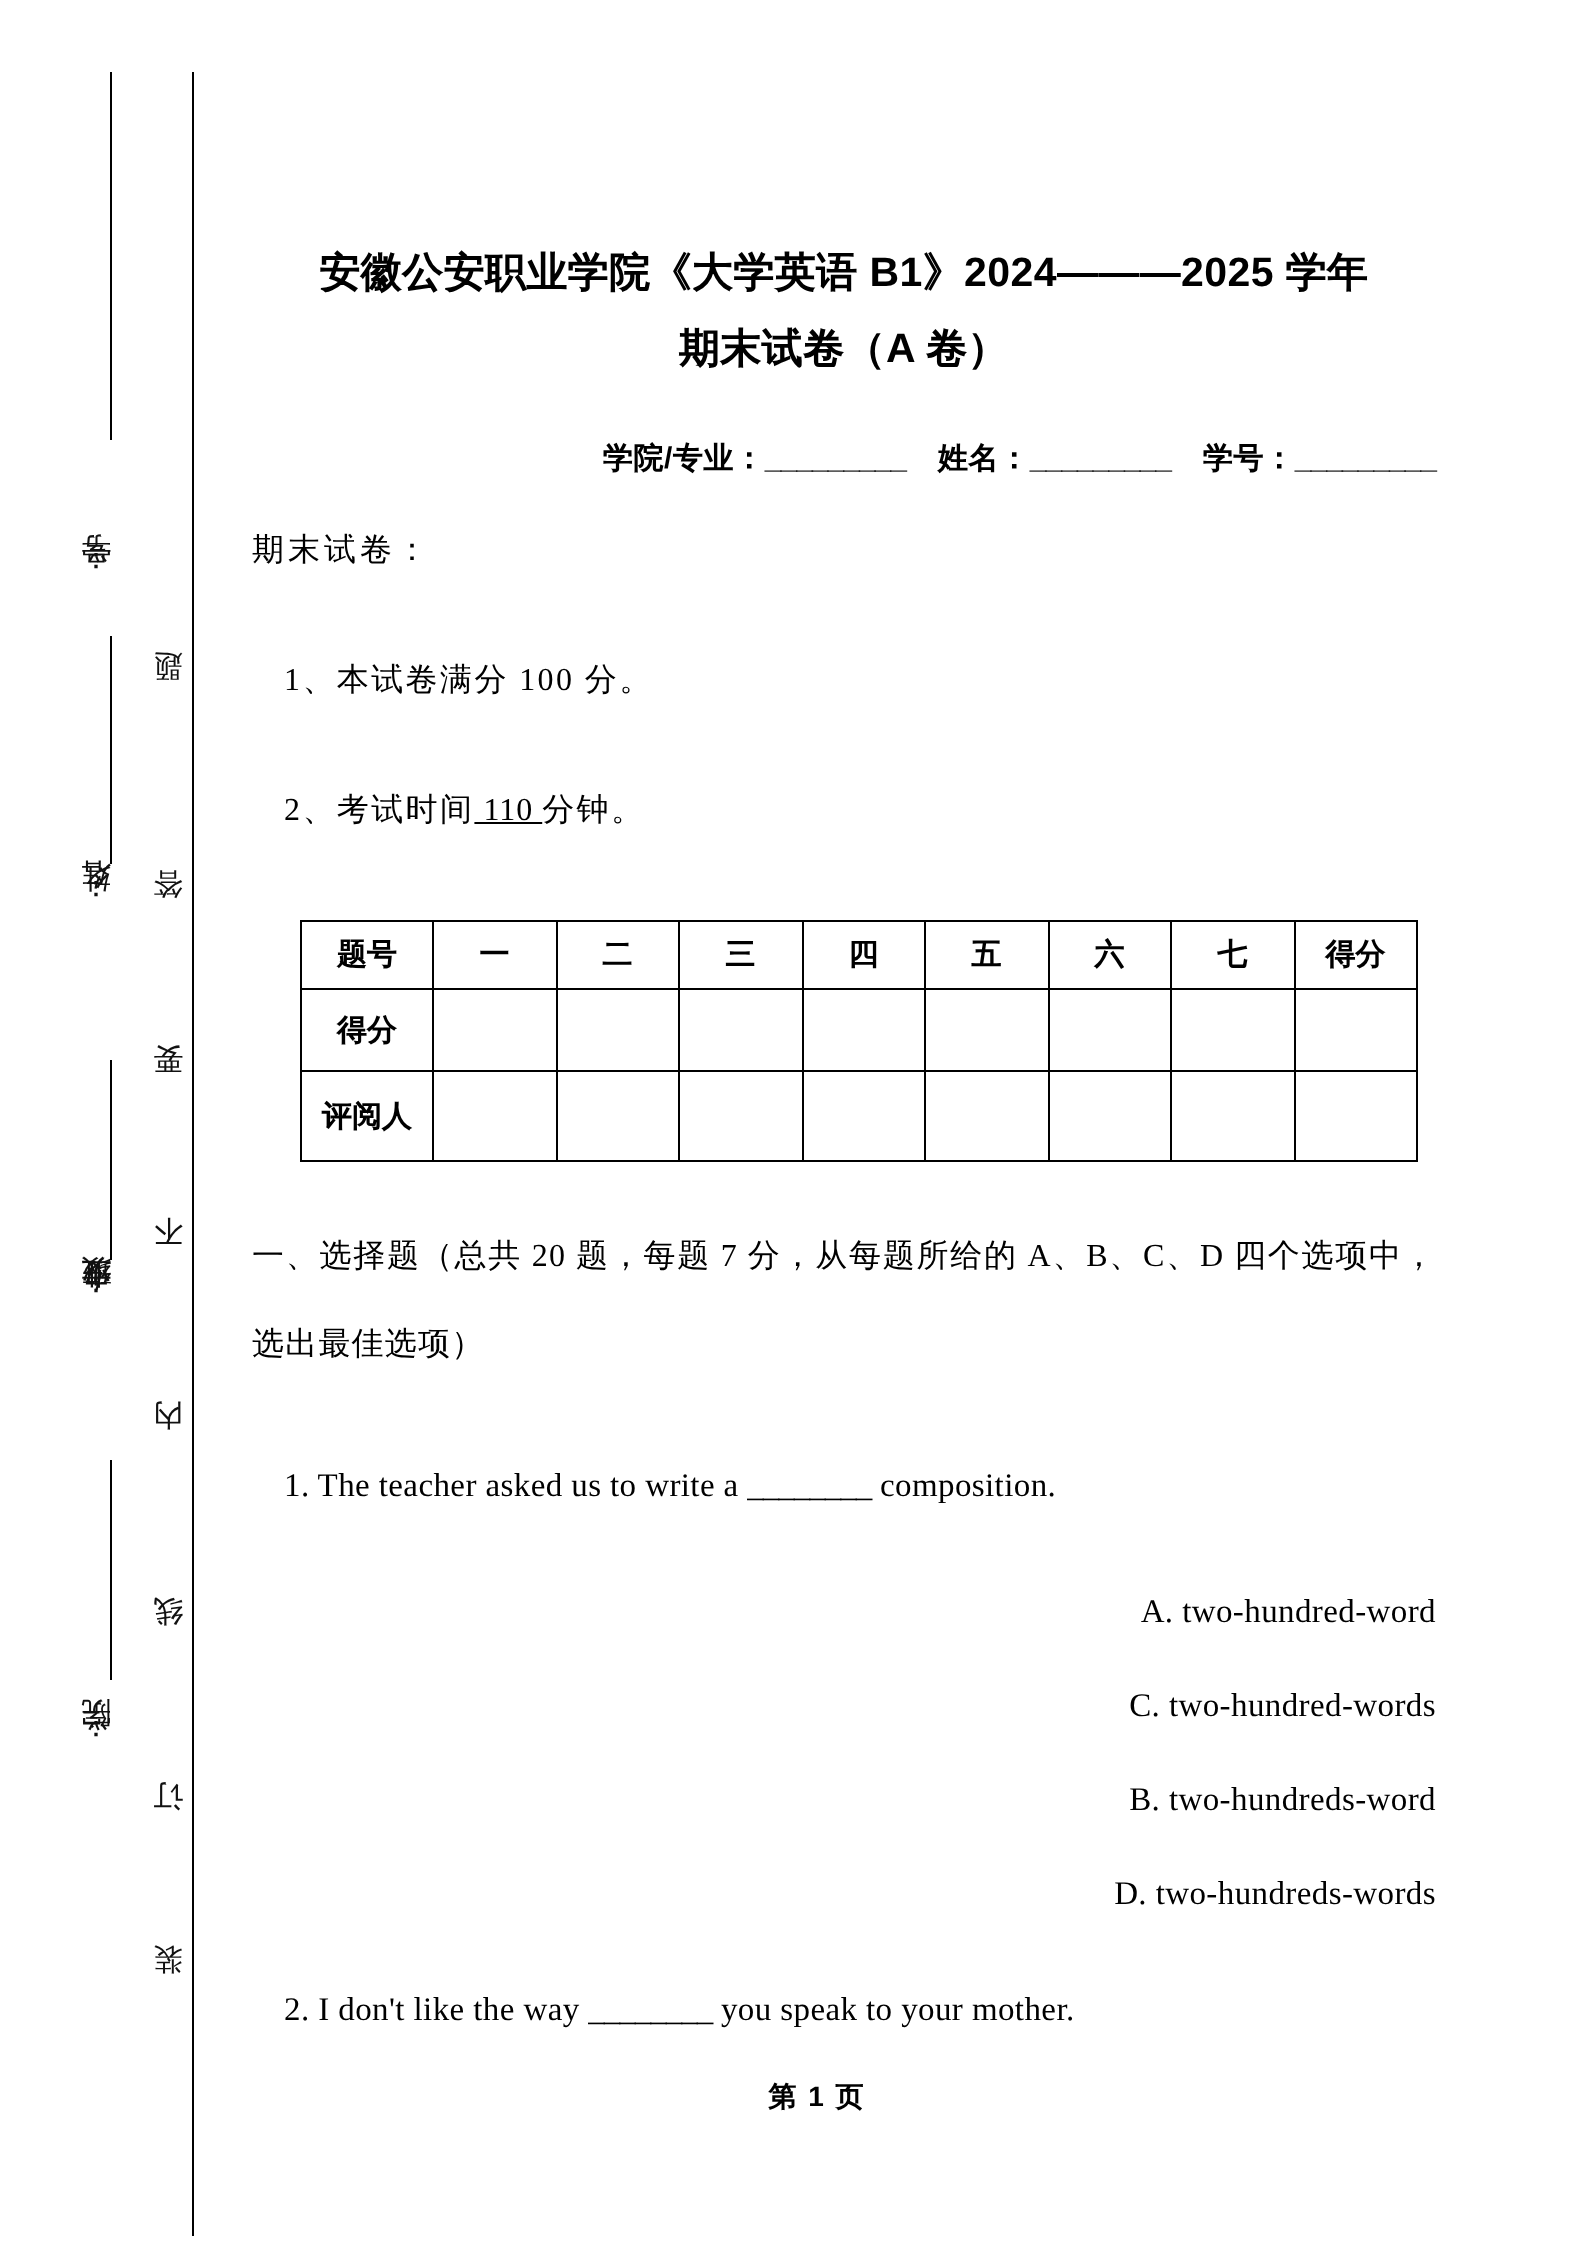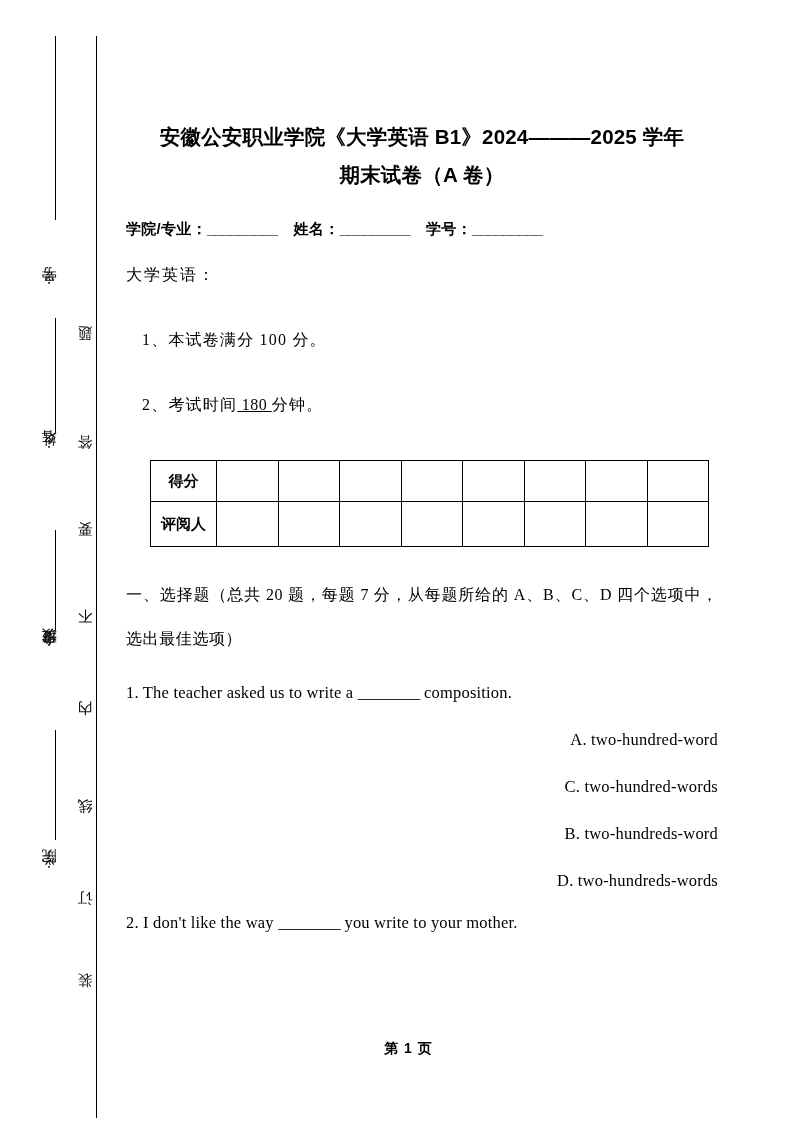--- a/index.html
+++ b/index.html
@@ -76,21 +76,21 @@
     line-height: 38px;
     text-align: center;
     letter-spacing: 0.2px;
   }
 
   .form-line {
     margin-top: 26px;
     font-family: "Liberation Sans", "DejaVu Sans", sans-serif;
     font-size: 15px;
     font-weight: bold;
-    text-align: left;
+    text-align: right;
     letter-spacing: 0.3px;
     white-space: nowrap;
   }
   .form-line .blank {
     letter-spacing: -0.5px;
   }
   .form-line .gap { display: inline-block; width: 16px; }
 
   .notes-head {
     margin: 0;
@@ -135,21 +135,21 @@
   
   .section-head {
     margin: 0;
     padding-top: 26px;
     font-size: 16px;
     line-height: 44px;
     letter-spacing: 0.6px;
     text-align: justify;
   }
   .question {
-    margin: 0;
+    margin: 16px;
     padding-top: 22px;
     font-size: 16.5px;
     letter-spacing: 0.2px;
   }
   .option {
     margin: 0;
     padding-top: 27px;
     font-size: 16.5px;
     letter-spacing: 0.2px;
     text-align: right;
@@ -199,40 +199,51 @@
 
     <h1 class="doc-title">
       <span>安徽公安职业学院《大学英语 B1》2024———2025 学年</span><br>
       <span>期末试卷（A 卷）</span>
     </h1>
 
     <div class="form-line">
       <span>学院/专业：</span><span class="blank">_________</span><span class="gap"></span><span>姓名：</span><span class="blank">_________</span><span class="gap"></span><span>学号：</span><span class="blank">_________</span>
     </div>
 
-    <p class="notes-head">大学英语：</p>
+    <p class="notes-head">期末试卷：</p>
     <p class="note-item">1、本试卷满分 100 分。</p>
     <p class="note-item">
-      <span>2、考试时间</span><span class="ul"> 180 </span><span>分钟。</span>
+      <span>2、考试时间</span><span class="ul"> 110 </span><span>分钟。</span>
     </p>
 
     <div class="score-table-wrap">
       <table class="score-table">
         <colgroup>
           <col class="c-label">
             <col>
             <col>
             <col>
             <col>
             <col>
             <col>
             <col>
             <col>
         </colgroup>
         <tbody>
+          <tr class="r-head">
+            <td>题号</td>
+            <td>一</td>
+            <td>二</td>
+            <td>三</td>
+            <td>四</td>
+            <td>五</td>
+            <td>六</td>
+            <td>七</td>
+            <td>得分</td>
+          </tr>
           <tr class="r-score">
             <td>得分</td>
             <td></td>
             <td></td>
             <td></td>
             <td></td>
             <td></td>
             <td></td>
             <td></td>
             <td></td>
@@ -256,20 +267,20 @@
 
     <p class="question">
       <span>1. The teacher asked us to write a </span><span class="blank-ul">________</span><span> composition.</span>
     </p>
     <p class="option">A. two-hundred-word</p>
     <p class="option">C. two-hundred-words</p>
     <p class="option">B. two-hundreds-word</p>
     <p class="option">D. two-hundreds-words</p>
 
     <p class="question">
-      <span>2. I don't like the way </span><span class="blank-ul">________</span><span> you write to your mother.</span>
+      <span>2. I don't like the way </span><span class="blank-ul">________</span><span> you speak to your mother.</span>
     </p>
 
   </div>
 
   <div class="footer">第 1 页</div>
 
 </div>
 
 </body></html>

